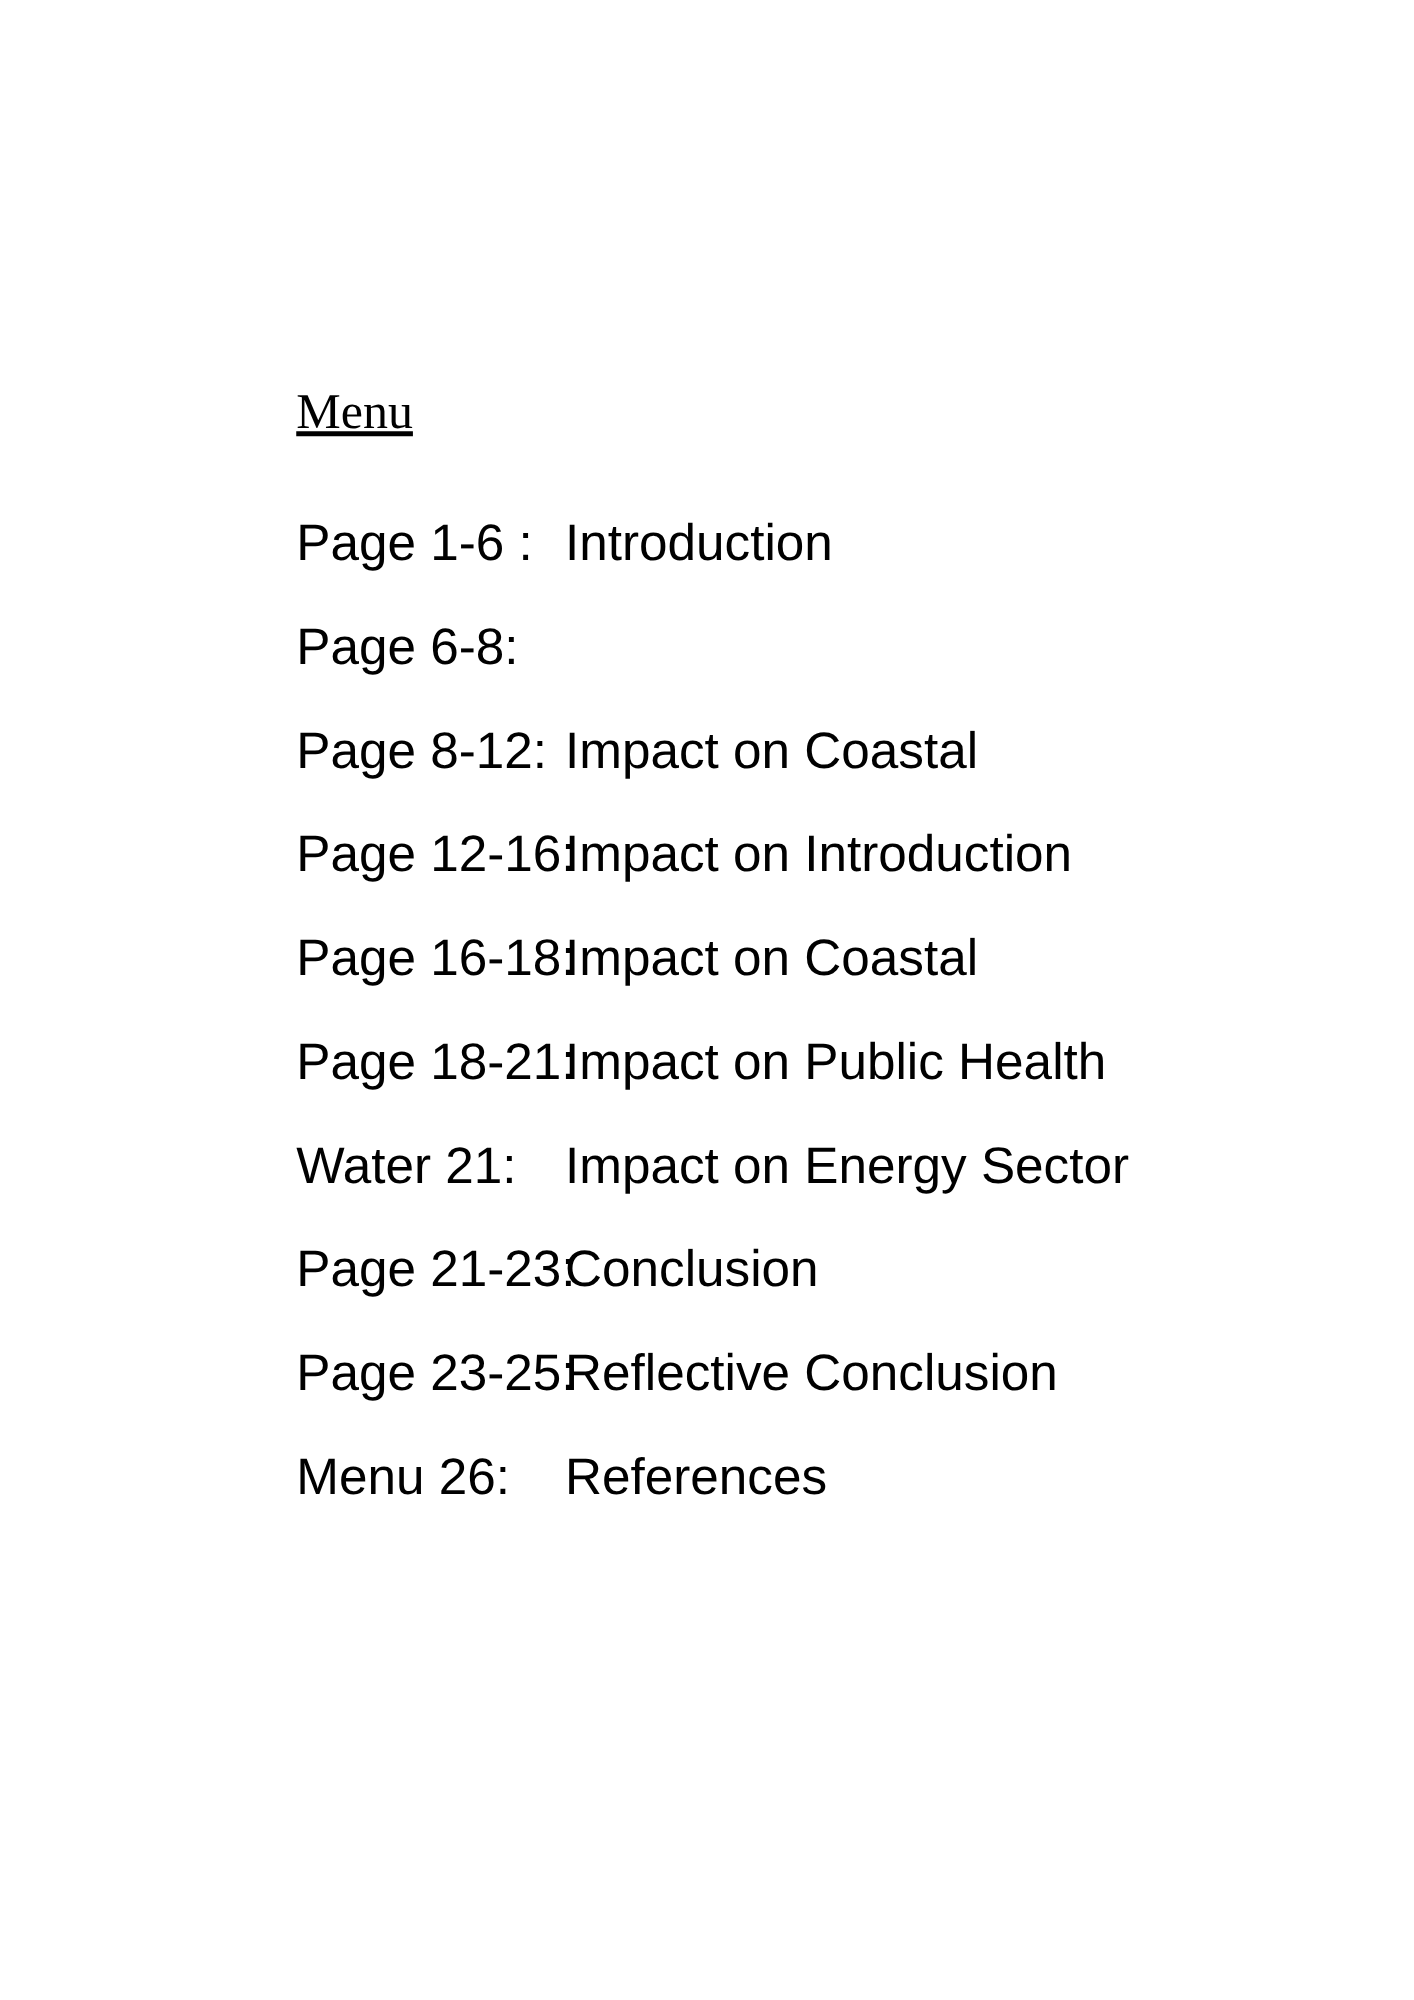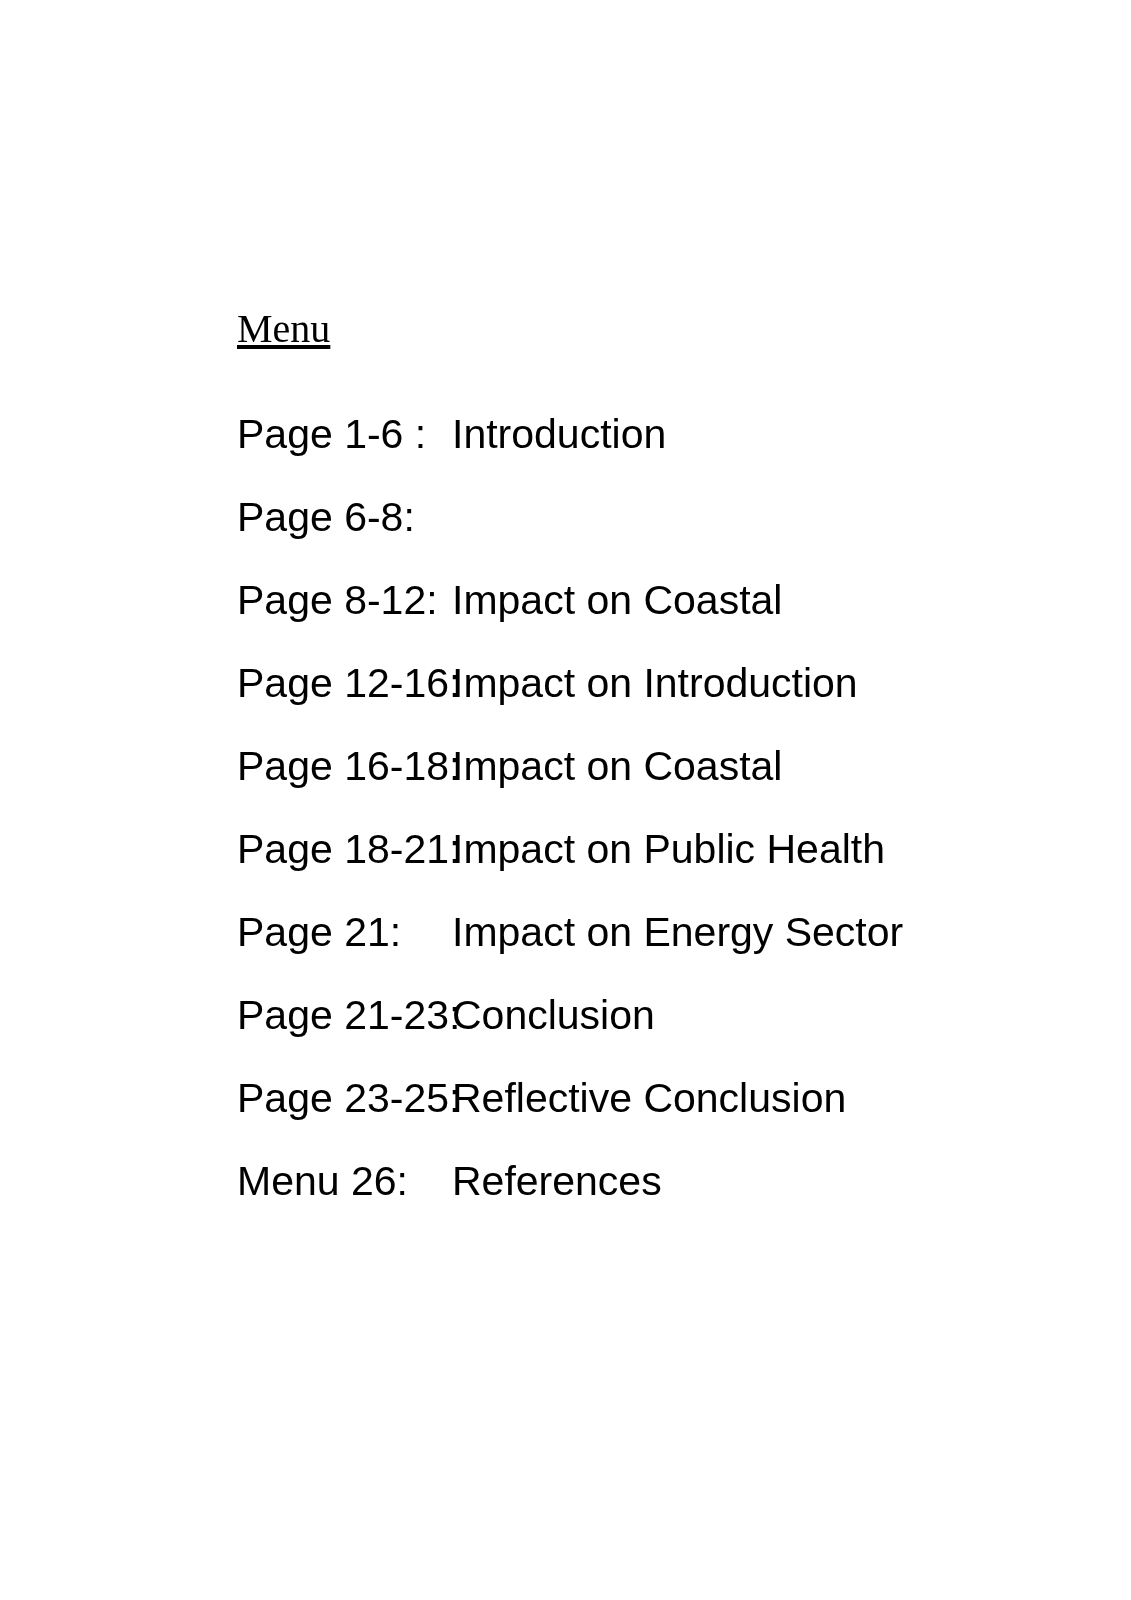--- a/index.html
+++ b/index.html
@@ -87,21 +87,21 @@
       <span class="toc-pages">Page 16-18:</span>
       <span class="toc-title">Impact on Coastal</span>
     </div>
 
     <div class="toc-row">
       <span class="toc-pages">Page 18-21:</span>
       <span class="toc-title">Impact on Public Health</span>
     </div>
 
     <div class="toc-row">
-      <span class="toc-pages">Page 21:</span>
+      <span class="toc-pages">Water 21:</span>
       <span class="toc-title">Impact on Energy Sector</span>
     </div>
 
     <div class="toc-row">
       <span class="toc-pages">Page 21-23:</span>
       <span class="toc-title">Conclusion</span>
     </div>
 
     <div class="toc-row">
       <span class="toc-pages">Page 23-25:</span>

